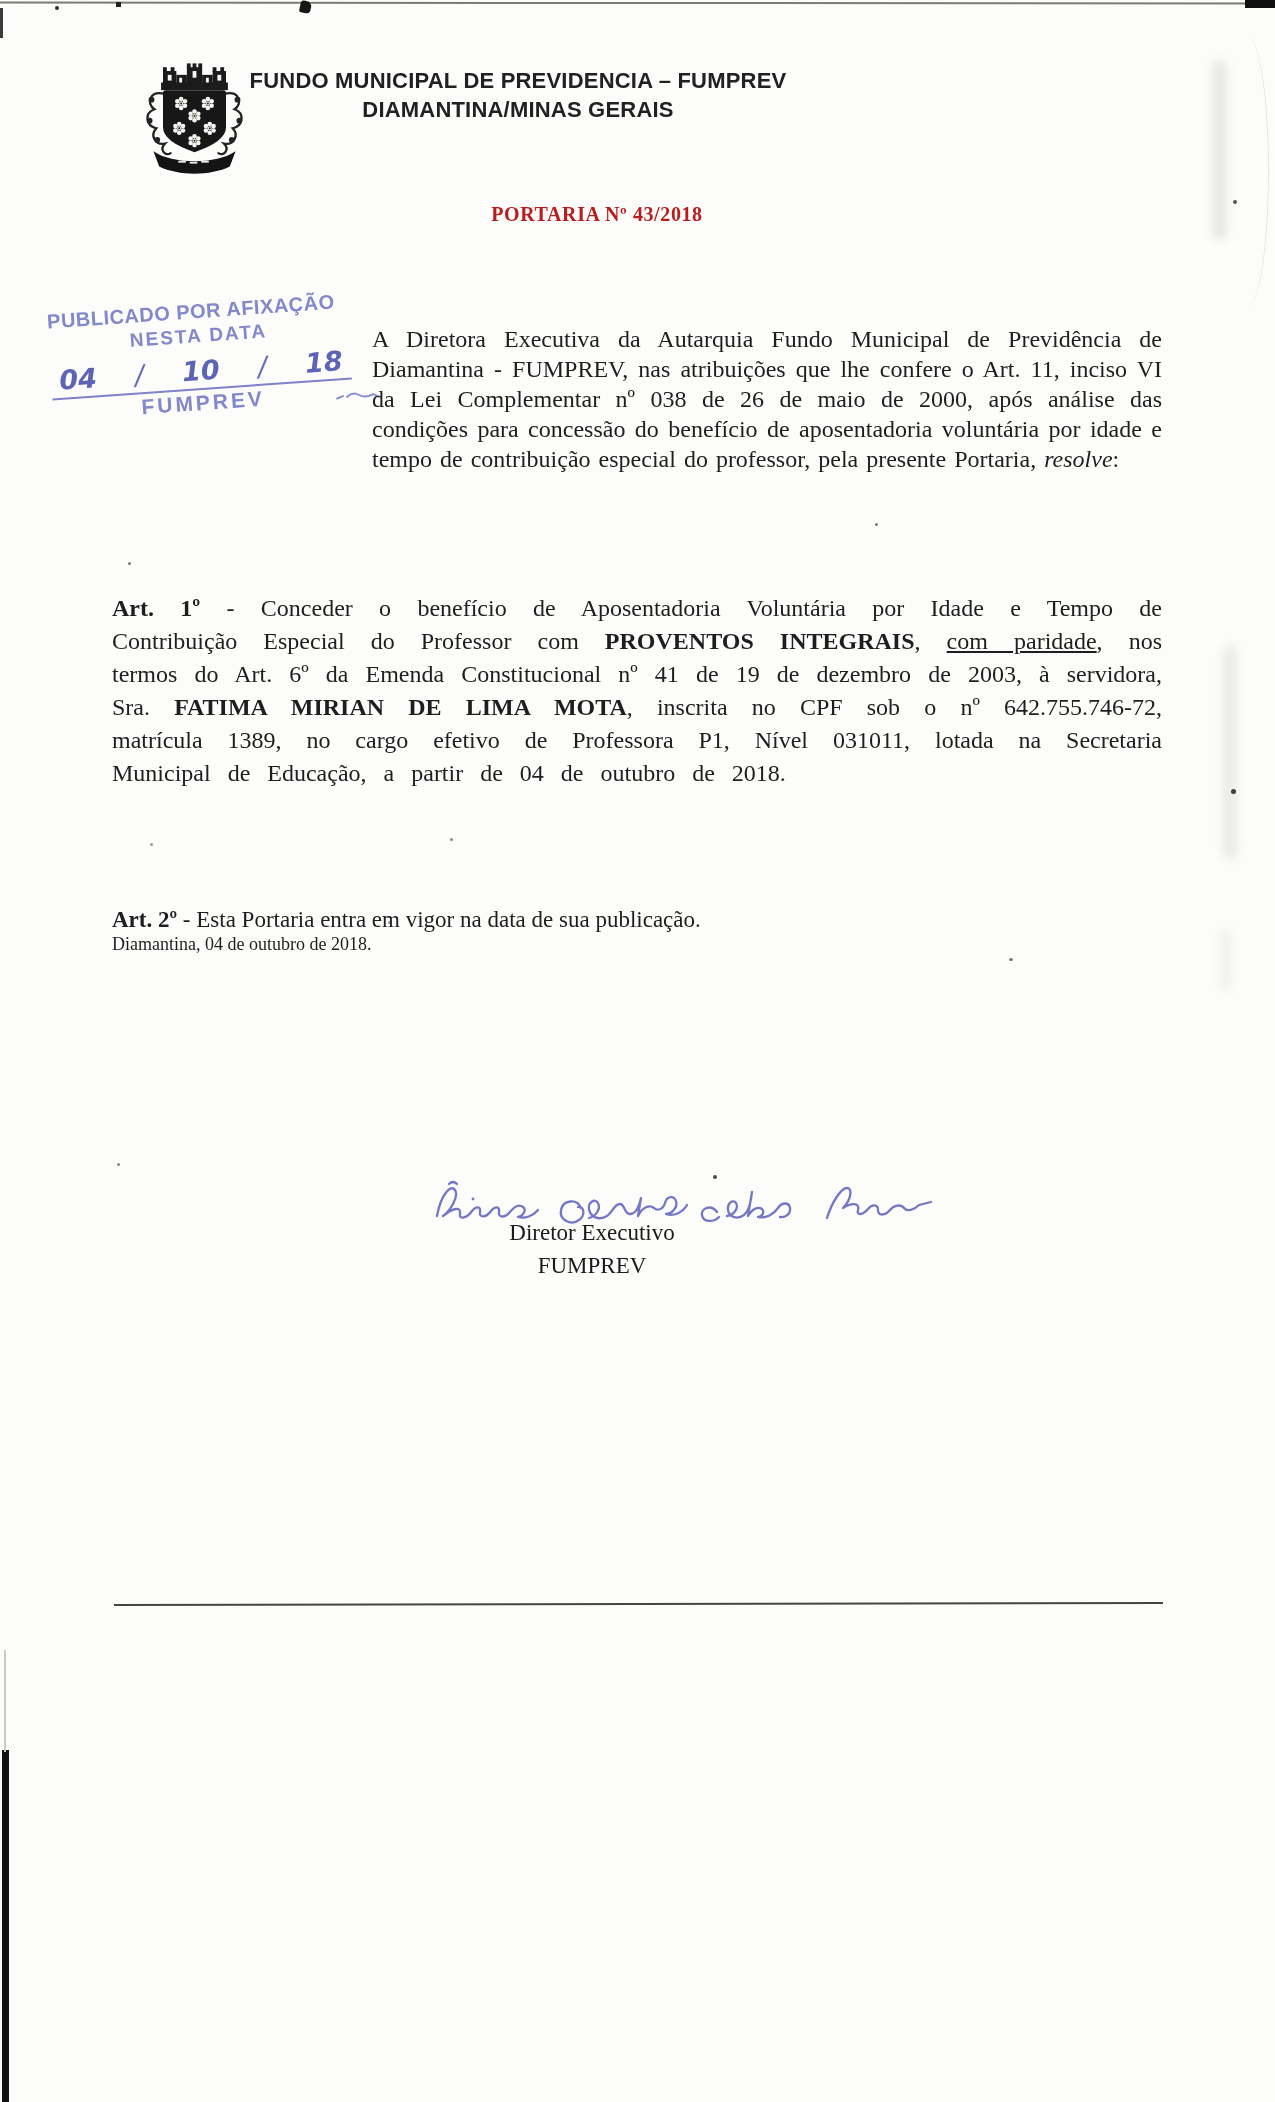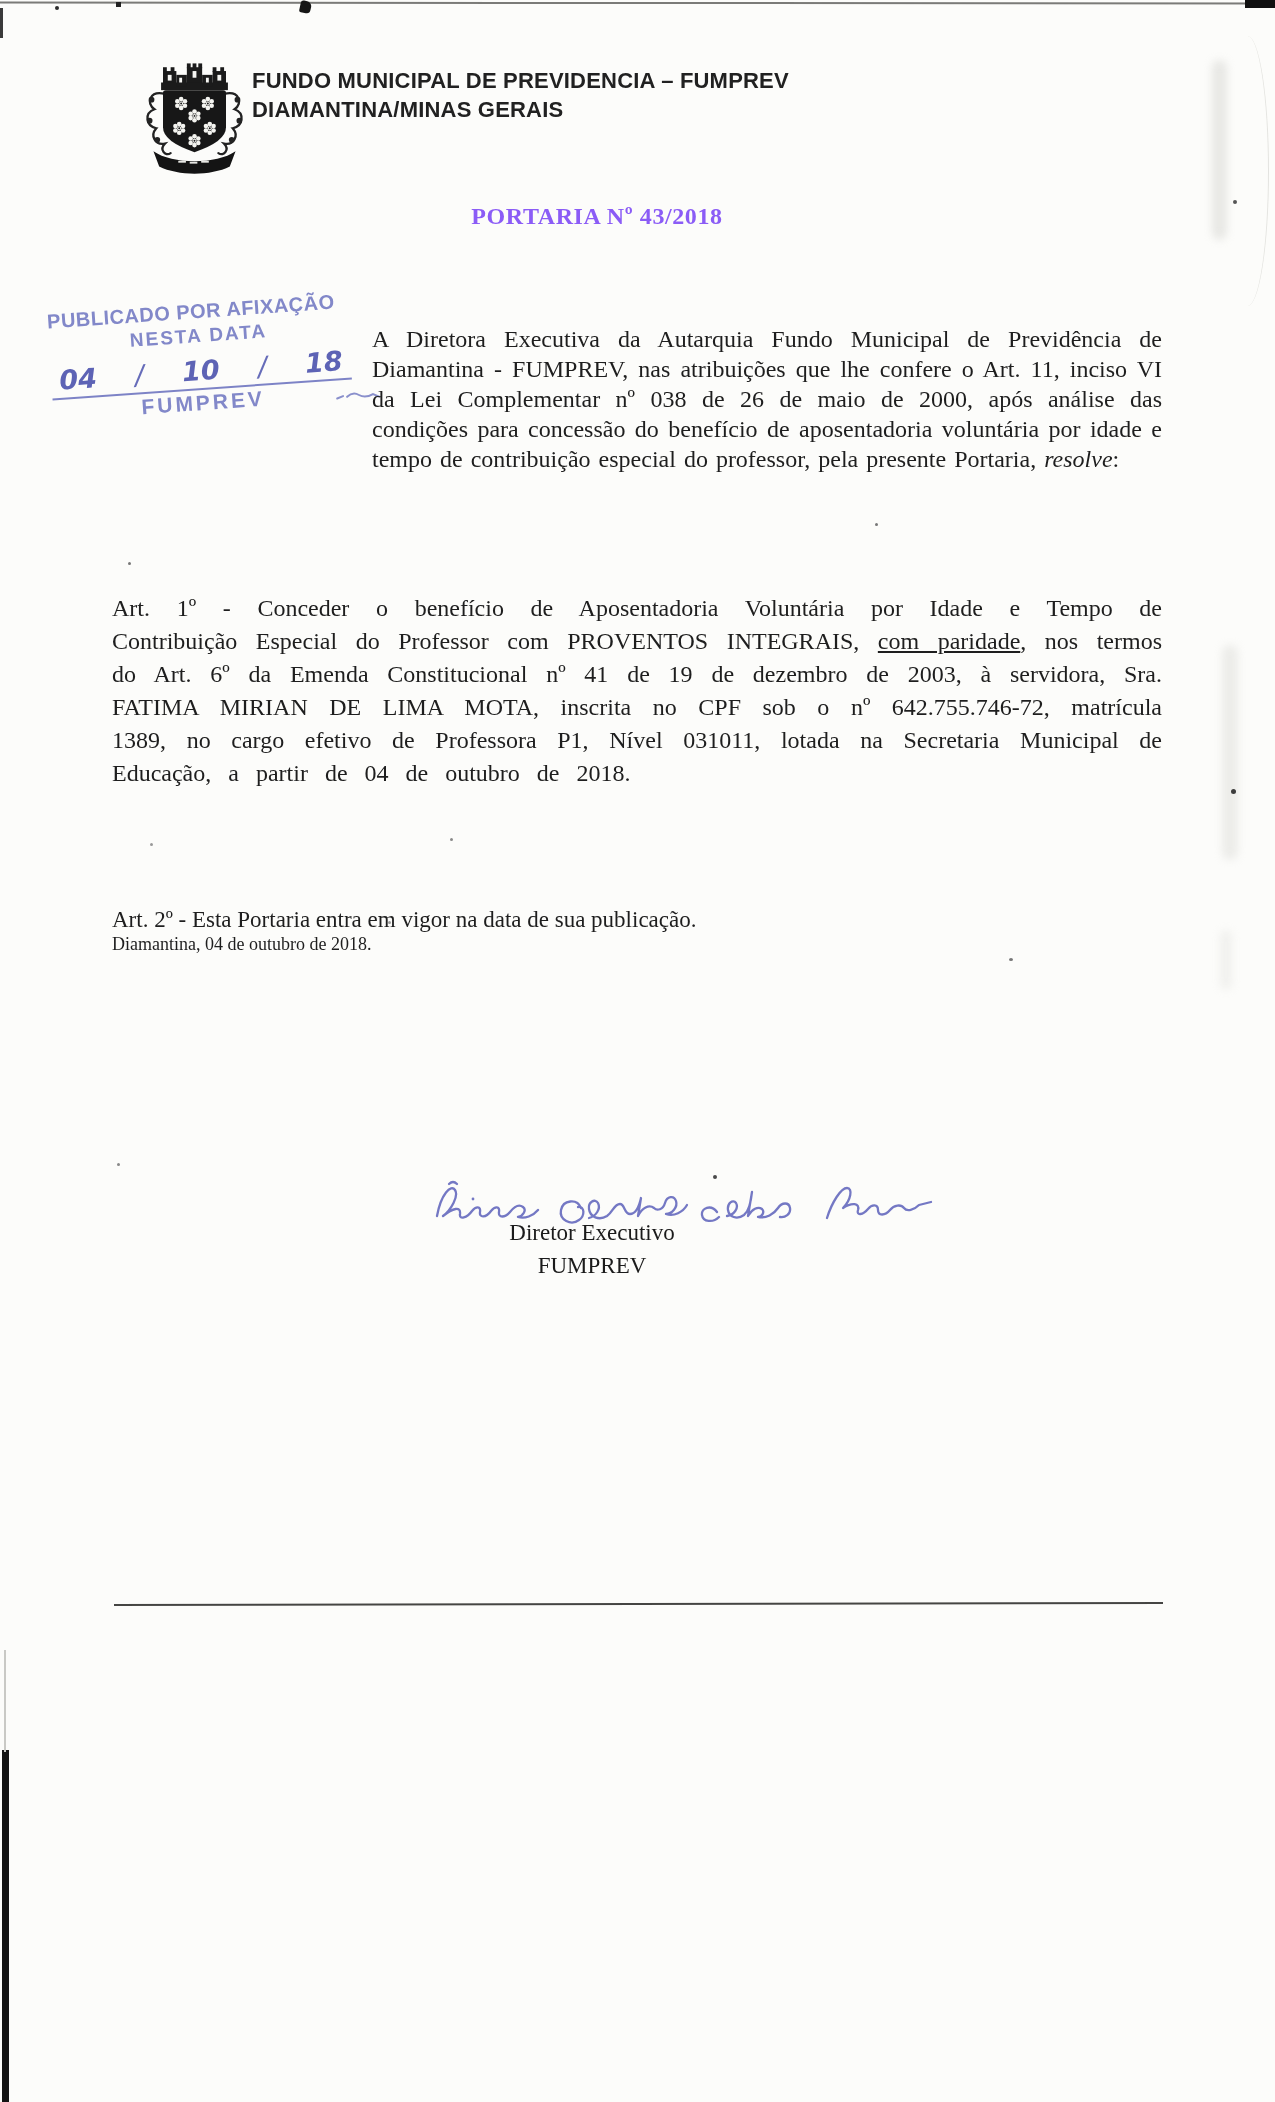--- a/index.html
+++ b/index.html
@@ -22,27 +22,27 @@
   .left-hairline{position:absolute;left:4px;top:1650px;width:2px;height:102px;background:#c9c9c5;}
   .smudge{position:absolute;background:#cfcfca;filter:blur(4px);border-radius:10px;}
   .smudge.s1{left:1212px;top:60px;width:15px;height:180px;opacity:.45;}
   .smudge.s2{left:1222px;top:645px;width:16px;height:215px;opacity:.35;}
   .smudge.s3{left:1220px;top:930px;width:12px;height:60px;opacity:.25;}
   .arc{position:absolute;right:6px;top:36px;width:42px;height:270px;border-right:1px solid #dededa;border-radius:50%;opacity:.8;}
   .speck{position:absolute;border-radius:50%;background:#777;}
   
   .coat{position:absolute;left:142px;top:54px;}
   .org-block{
-    position:absolute;left:252px;top:66px;width:570px;
-    text-align:left;font-family:"Liberation Sans", sans-serif;
+    position:absolute;left:233px;top:66px;width:570px;
+    text-align:center;font-family:"Liberation Sans", sans-serif;
     font-weight:bold;font-size:22px;line-height:29px;color:#212121;letter-spacing:.2px;
   }
   .doc-title{
     position:absolute;left:0;top:203px;width:1194px;text-align:center;
-    font-weight:bold;font-size:24px;letter-spacing:.6px;color:#8b5cf6;
+    font-weight:bold;font-size:20px;letter-spacing:.6px;color:#b91c1c;
   }
   
   .stamp{
     position:absolute;left:50px;top:300px;width:300px;
     transform:rotate(-4deg);
     font-family:"Liberation Sans", sans-serif;color:#8288c9;
   }
   .stamp-l1{font-size:20px;font-weight:600;letter-spacing:.5px;white-space:nowrap;}
   .stamp-l2{text-align:center;font-size:19px;font-weight:600;letter-spacing:2px;margin-top:2px;}
   .stamp-date{
@@ -58,21 +58,21 @@
   
   .preamble{
     position:absolute;left:372px;top:300px;width:790px;
     font-size:24px;line-height:30px;text-align:justify;word-spacing:2px;
   }
   .preamble .it{font-style:italic;}
   .art1{
     position:absolute;left:112px;top:568px;width:1050px;
     font-size:24px;line-height:33px;text-align:justify;word-spacing:11px;
   }
-  .b{font-weight:normal;}
+  .b{font-weight:bold;}
   .u{text-decoration:underline;}
   .art2{position:absolute;left:112px;top:884px;width:1050px;font-size:23px;}
   .dateline{position:absolute;left:112px;top:934px;width:700px;font-size:18px;}
   
   .sig-script{position:absolute;left:415px;top:1172px;}
   .sig-block{
     position:absolute;left:362px;top:1216px;width:460px;
     text-align:center;font-size:23px;line-height:33px;color:#1b1b1b;
   }
   

